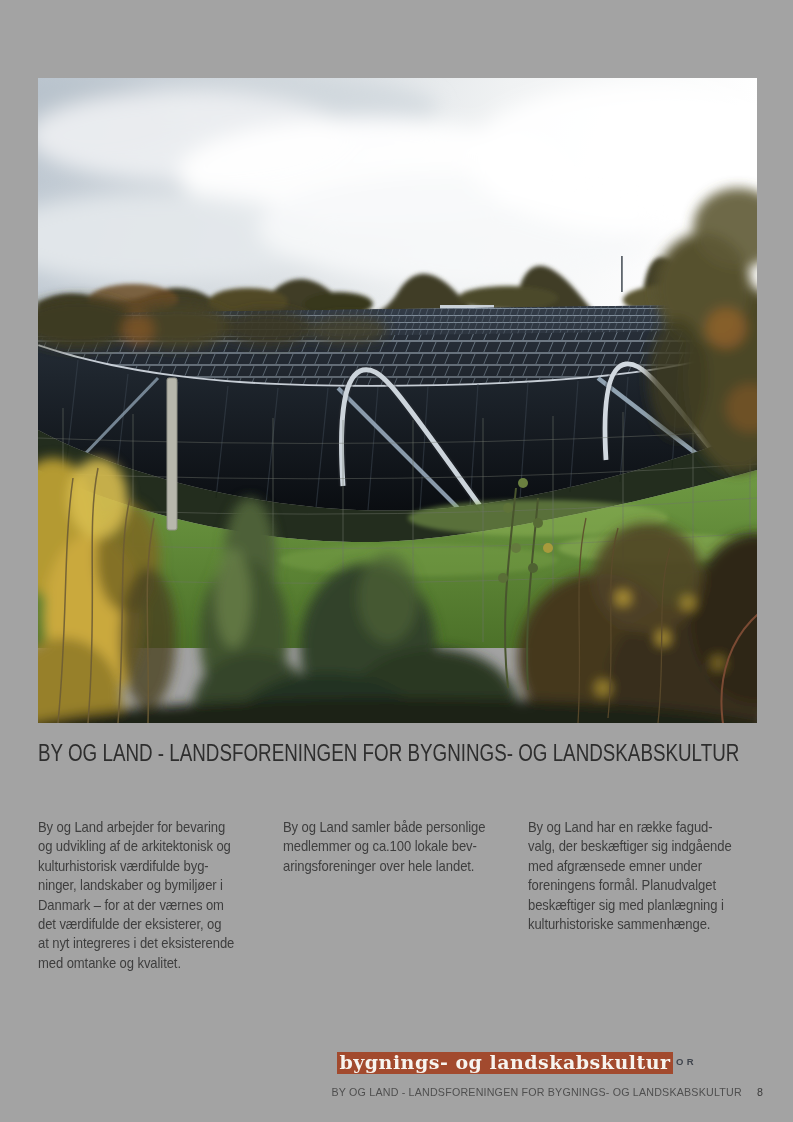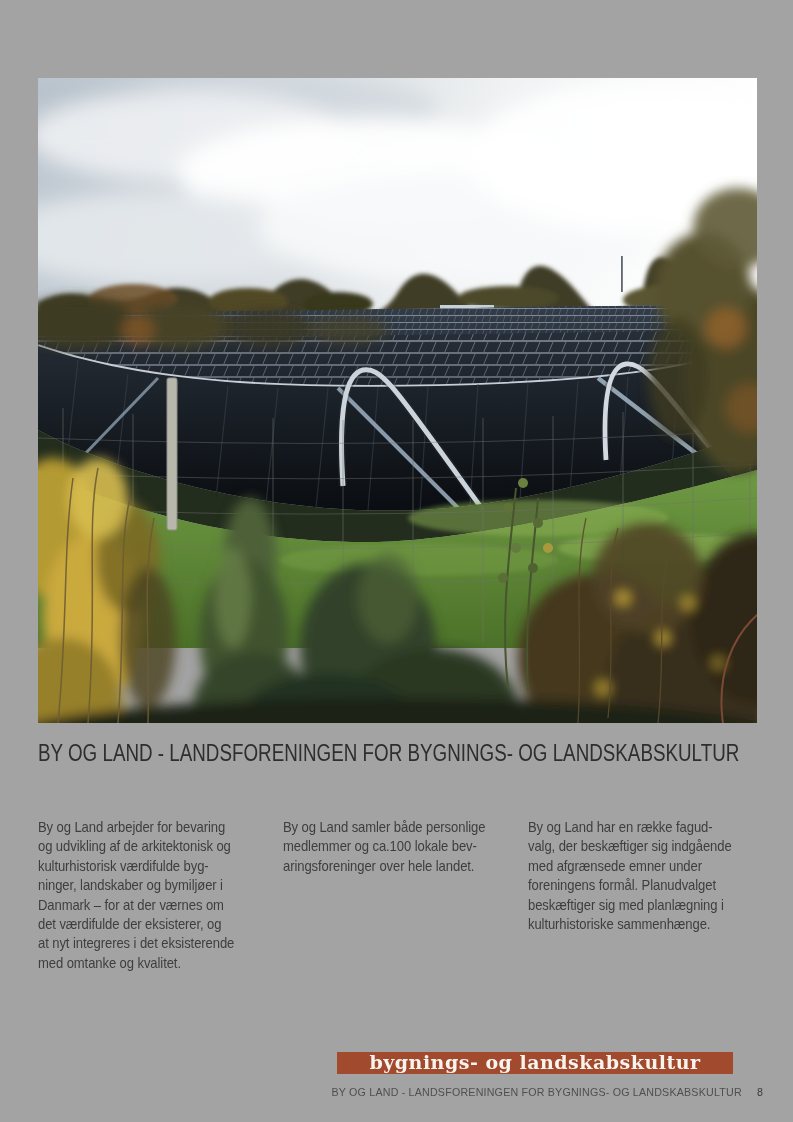--- a/index.html
+++ b/index.html
@@ -7,21 +7,21 @@
         font-family:"Liberation Sans",sans-serif;}
   .photo{position:absolute;left:38px;top:78px;width:719px;height:645px;overflow:hidden;}
   .photo svg{display:block;width:100%;height:100%;}
   .heading{position:absolute;left:38px;top:740px;font-size:23.5px;color:#2e2e2e;
            white-space:nowrap;transform:scaleX(.80);transform-origin:left top;font-weight:400;}
   .col{position:absolute;top:818px;width:256px;font-size:14.5px;line-height:19.4px;color:#3e3e3e;
        white-space:pre-line;letter-spacing:-0.1px;transform:scaleX(.90);transform-origin:left top;}
   .col1{left:38px}.col2{left:283px}.col3{left:528px}
   .logo-top{position:absolute;top:1035px;right:96px;font-size:9.5px;font-weight:bold;
             letter-spacing:3.4px;color:#40454d;white-space:nowrap;margin-top:21px;}
-  .logo-bar{position:absolute;left:337px;top:1052px;width:396px;height:22px;background:#a24a2e;
+  .logo-bar{position:absolute;left:337px;top:1052px;width:336px;height:22px;background:#a24a2e;
             color:#f7f4ef;font-family:"DejaVu Serif",serif;font-weight:600;font-size:19px;
             line-height:21px;text-align:center;letter-spacing:.5px;white-space:nowrap;}
   .footer{position:absolute;top:1086px;right:30px;font-size:11.5px;color:#4f4f4f;
           letter-spacing:.2px;white-space:nowrap;transform:scaleX(.93);transform-origin:right top;}
   .footer .pagenum{margin-left:13px;color:#3c3c3c;}
 </style>
 </head>
 <body>
 
 <div class="page">

